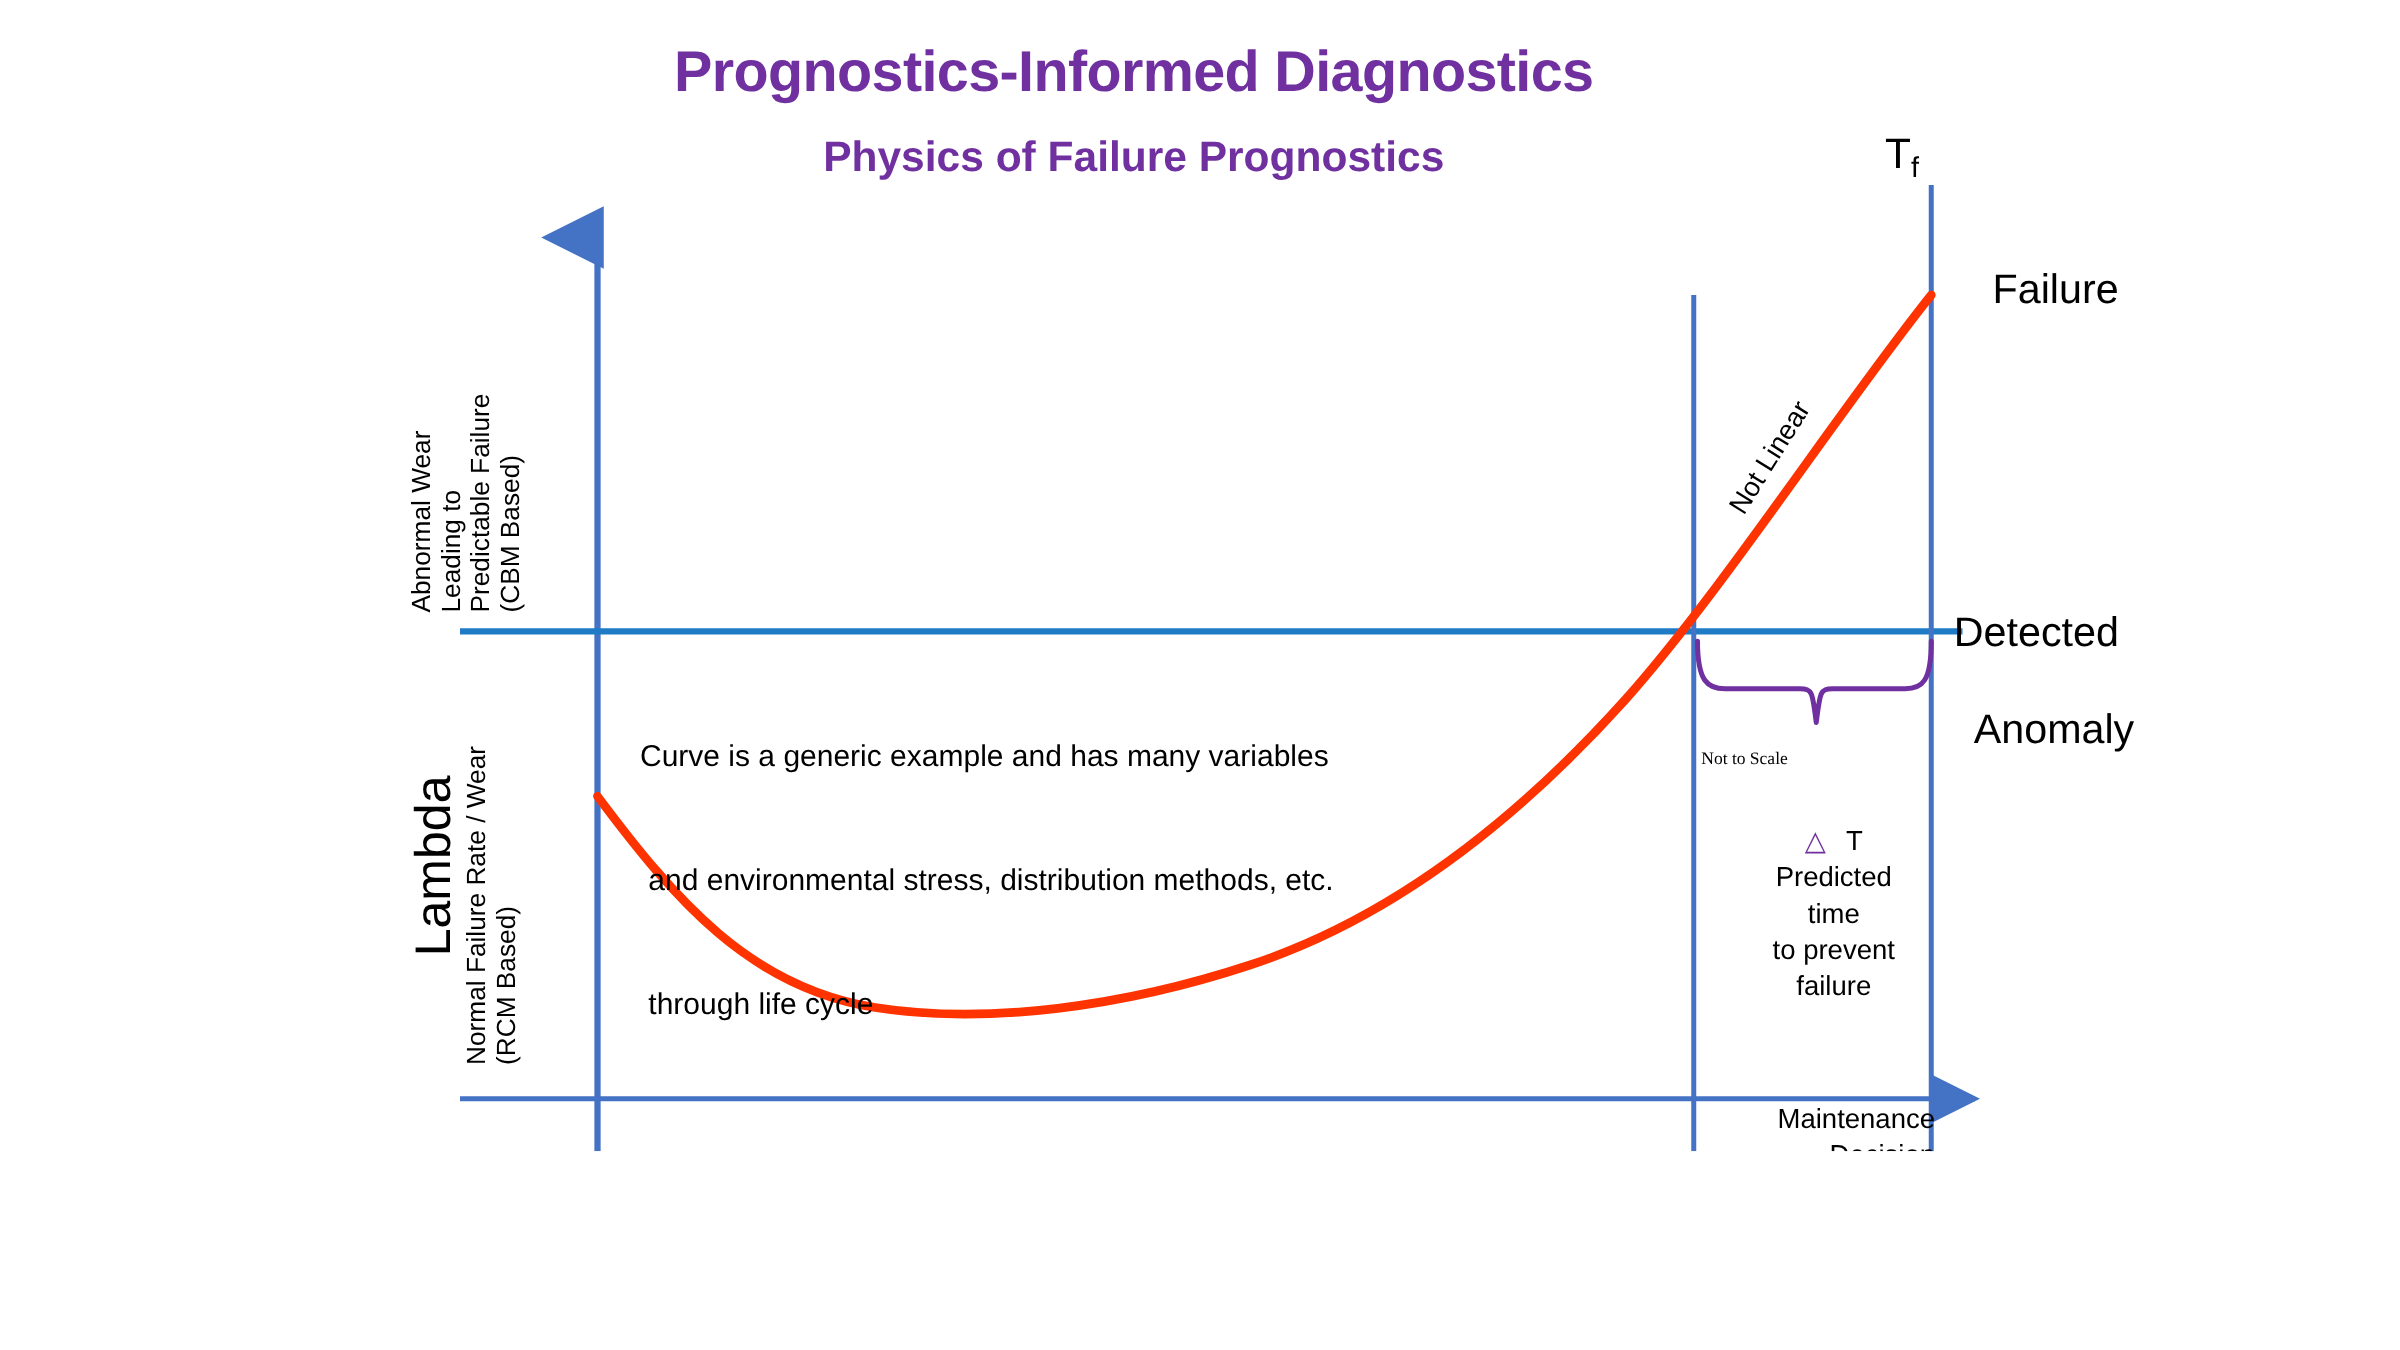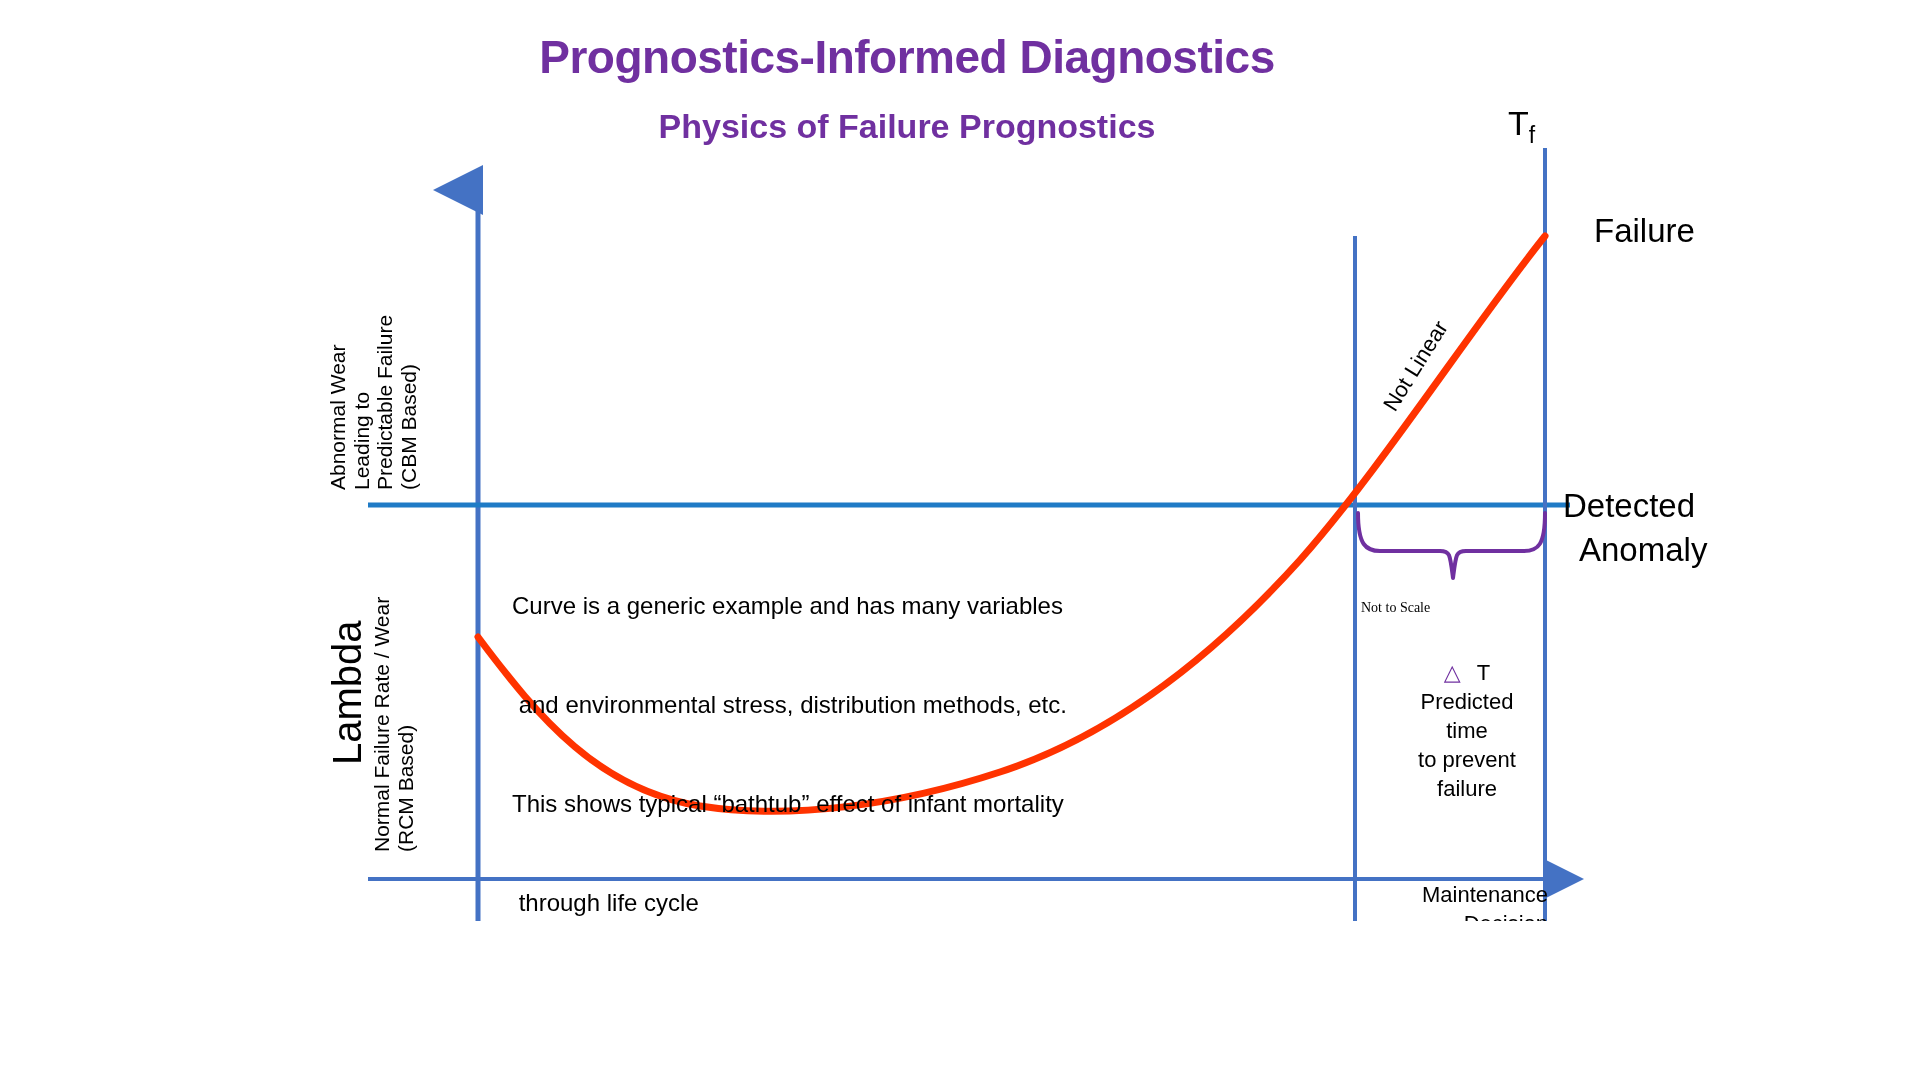--- a/index.html
+++ b/index.html
@@ -194,37 +194,36 @@
   <div class="axis-label-rot" style="left:370px; top:852px; transform: rotate(-90deg);">
     <span>Normal Failure Rate / Wear</span><br>
     <span>(RCM Based)</span>
   </div>
 
   <div class="axis-label-lambda" style="left:325px; top:765px; transform: rotate(-90deg);">Lambda</div>
 
   <div class="note-block">
     <div>Curve is a generic example and has many variables</div>
     <div> and environmental stress, distribution methods, etc.</div>
-    <div>This shows typical “bathtub” effect of infant mortality</div>
     <div> through life cycle</div>
   </div>
 
   <div class="lbl lbl-tf">
     <span>T</span><span class="sub">f</span>
   </div>
 
   <div class="lbl lbl-td">
     <span>T</span><span class="sub">d</span>
   </div>
 
   <div class="lbl lbl-failure">Failure</div>
 
   <div class="lbl lbl-detected">
     <div>Detected</div>
-    <div style="padding-left:16px;">Anomaly</div>
+    <div style="padding-left:16px;margin-top:33px;">Anomaly</div>
   </div>
 
   <div class="lbl-notlinear">Not Linear</div>
 
   <div class="lbl-notscale">Not to Scale</div>
 
   <div class="deltablock">
     <div>
       <span class="delta-tri">△</span>
       <span style="padding-left:10px;">T</span>

